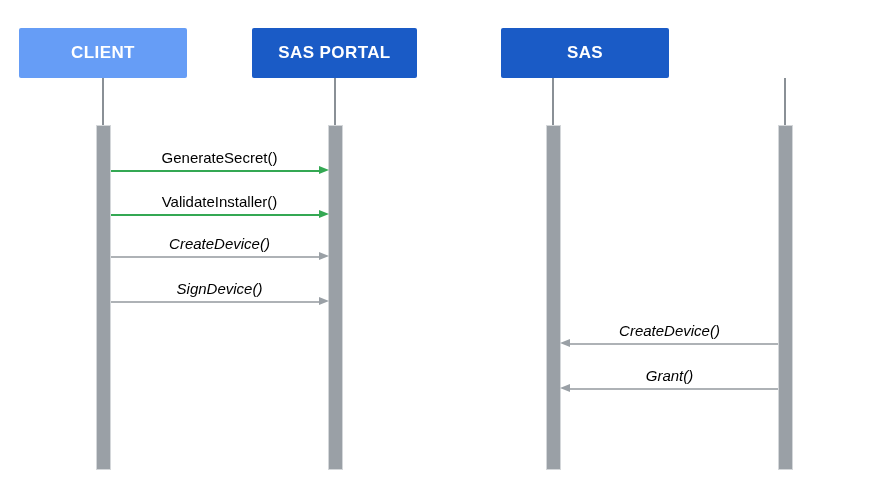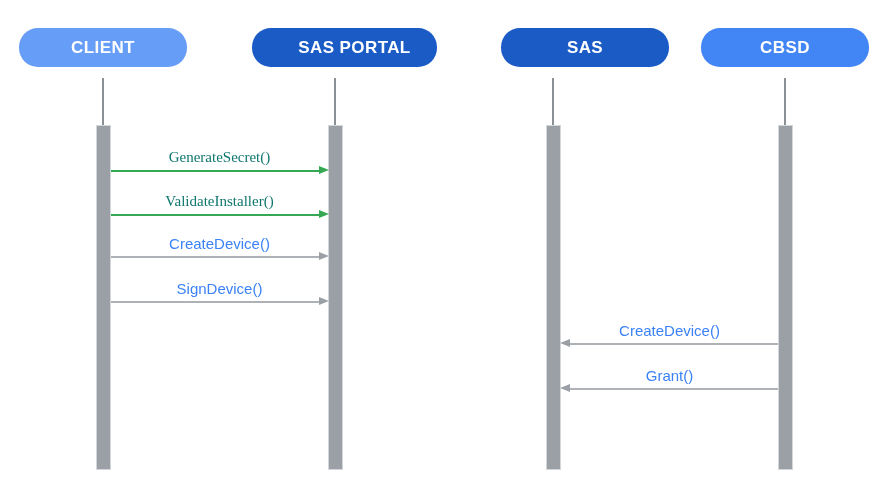--- a/index.html
+++ b/index.html
@@ -13,32 +13,32 @@
     width: 883px;
     height: 497px;
     background: #ffffff;
     overflow: hidden;
   }
 
   
   .actor {
     position: absolute;
     top: 28px;
-    height: 39px;
-    border-radius: 19px;
+    height: 50px;
+    border-radius: 2px;
     display: flex;
     align-items: center;
     justify-content: center;
     color: #ffffff;
     font-weight: 700;
     font-size: 17px;
     letter-spacing: 0.4px;
   }
   .actor-client     { left: 19px;  width: 168px; background: #669DF6; }
-  .actor-sas-portal { left: 252px; width: 165px; background: #1A5BC6; padding-left: 20px; }
+  .actor-sas-portal { left: 252px; width: 165px; background: #1A5BC6; }
   .actor-sas        { left: 469px; width: 168px; background: #1A5BC6; margin-left: 32px; }
   .actor-cbsd       { left: 701px; width: 168px; background: #4285F4; }
 
   
   .lifeline {
     position: absolute;
     top: 78px;
     height: 47px;
     width: 1.5px;
     background: #8A9096;
@@ -105,25 +105,25 @@
   
   .msg.dir-left .msg-line  { left: 7px; }
   .msg.dir-left .msg-arrow {
     left: -1px;
     border-top: 4.5px solid transparent;
     border-bottom: 4.5px solid transparent;
     border-right: 10px solid #9AA0A6;
   }
 
   
-  .msg.green .msg-label { color: #0f766e; font-family: Liberation Serif, serif; }
+  .msg.green .msg-label { color: #000000; }
   .msg.green .msg-line  { background: #34A853; }
   .msg.green.dir-right .msg-arrow { border-left-color: #34A853; }
 
-  .msg.gray .msg-label { color: #3b82f6; }
+  .msg.gray .msg-label { color: #000000; font-style: italic; }
   .msg.gray .msg-line  { background: #AEB2B6; }
 
   
   .msg-generate-secret    { top: 171px; }
   .msg-validate-installer { top: 215px; }
   .msg-create-device      { top: 257px; }
   .msg-sign-device        { top: 302px; }
   .msg-registration       { top: 344px; }
   .msg-grant              { top: 389px; }
 </style>
@@ -133,23 +133,20 @@
 <div class="stage">
 
   <div class="actor actor-client">
     <span>CLIENT</span>
   </div>
   <div class="actor actor-sas-portal">
     <span>SAS PORTAL</span>
   </div>
   <div class="actor actor-sas">
     <span>SAS</span>
-  </div>
-  <div class="actor actor-cbsd">
-    <span>CBSD</span>
   </div>
 
   <div class="lifeline lifeline-client"></div>
   <div class="lifeline lifeline-sas-portal"></div>
   <div class="lifeline lifeline-sas"></div>
   <div class="lifeline lifeline-cbsd"></div>
 
   <div class="activation activation-client"></div>
   <div class="activation activation-sas-portal"></div>
   <div class="activation activation-sas"></div>

